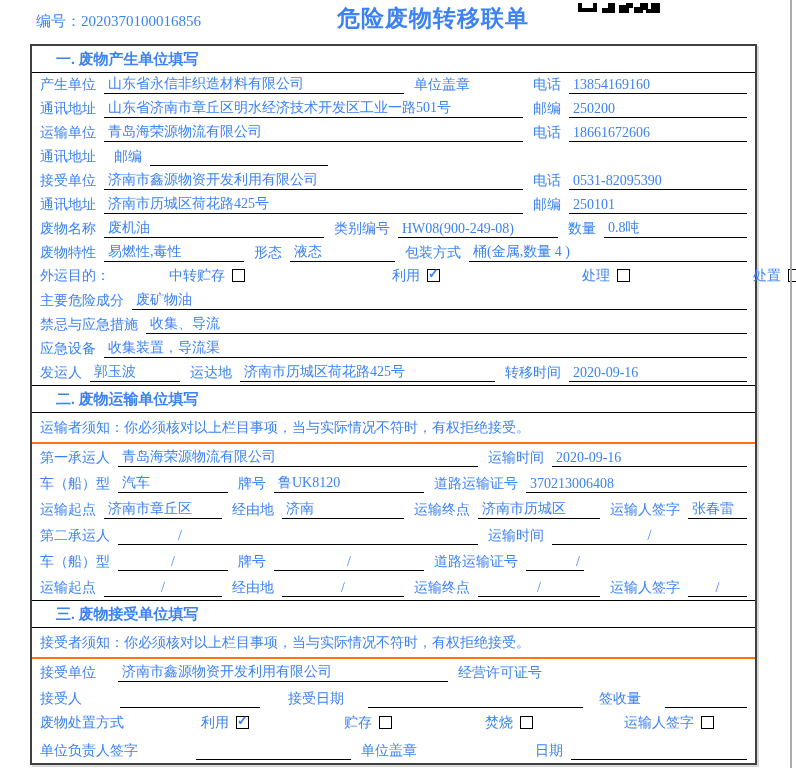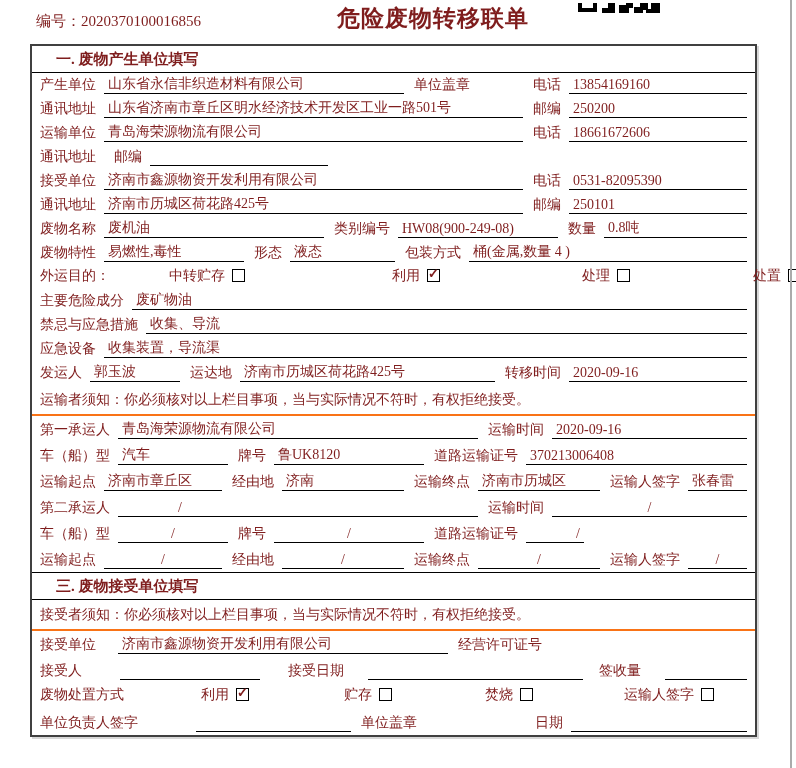--- a/index.html
+++ b/index.html
@@ -1,18 +1,18 @@
 <!DOCTYPE html>
 <html><head>
 <meta charset="utf-8">
 <style>
   html,body { margin:0; padding:0; background:#fff; }
   .page {
     position:relative; width:796px; height:768px; background:#fff;
-    font-family:"Liberation Serif","DejaVu Serif",serif; color:#7f1d1d; overflow:hidden;
+    font-family:"Liberation Serif","DejaVu Serif",serif; color:#3b82f6; overflow:hidden;
   }
   
   .hdr { position:relative; height:44px; }
   .serial { position:absolute; left:36px; top:12px; font-size:15px; white-space:nowrap; }
   .title { position:absolute; left:70px; right:0; top:3px; text-align:center;
            font-size:23px; font-weight:bold; letter-spacing:1px; }
   .qr { position:absolute; left:578px; top:0; }
   .page-edge { position:absolute; left:790px; top:0; width:2px; height:768px; background:#ababab; }
   
   .box { margin-left:30px; width:727px; border:2px solid #404040; box-sizing:border-box;
@@ -166,20 +166,21 @@
 
     <div class="row">
       <span class="lbl">发运人</span>
       <span class="u" style="width:90px">郭玉波</span>
       <span class="lbl ml">运达地</span>
       <span class="u" style="width:255px">济南市历城区荷花路425号</span>
       <span class="lbl ml">转移时间</span>
       <span class="u grow">2020-09-16</span>
     </div>
 
+    <div class="sec-header sec-top">二. 废物运输单位填写</div>
     <div class="notice">运输者须知：你必须核对以上栏目事项，当与实际情况不符时，有权拒绝接受。</div>
 
     <div class="row h26">
       <span class="lbl">第一承运人</span>
       <span class="u grow">青岛海荣源物流有限公司</span>
       <span class="lbl ml">运输时间</span>
       <span class="u" style="width:195px">2020-09-16</span>
     </div>
 
     <div class="row h26">

